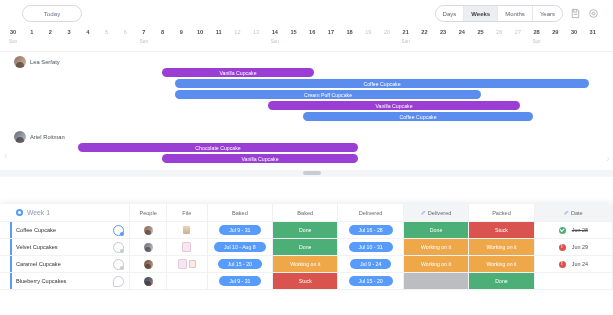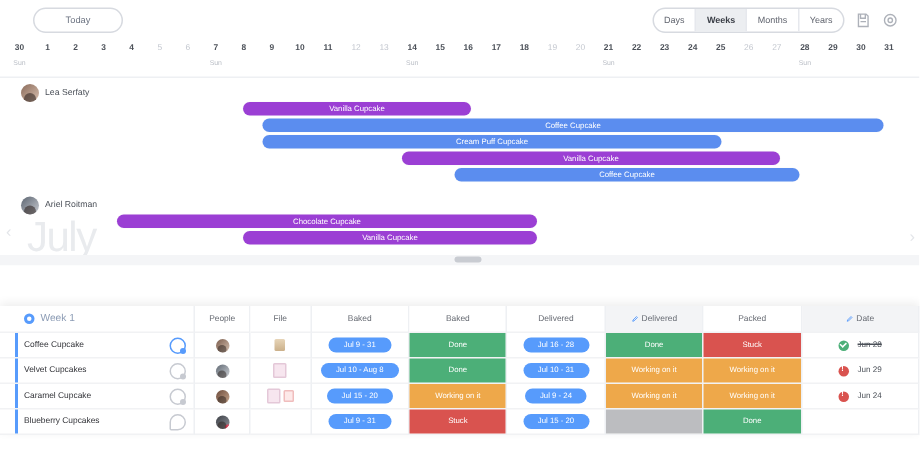--- a/index.html
+++ b/index.html
@@ -150,21 +150,20 @@
     <div class="rday dim" style="left: 490.2px; width: 18px;">26</div>
     <div class="rday dim" style="left: 508.9px; width: 18px;">27</div>
     <div class="rday" style="left: 527.6px; width: 18px;">28</div>
     <div class="rsun" style="left: 527.6px; width: 18px;">Sun</div>
     <div class="rday" style="left: 546.3px; width: 18px;">29</div>
     <div class="rday" style="left: 565px; width: 18px;">30</div>
     <div class="rday" style="left: 583.7px; width: 18px;">31</div>
   </div>
 
 <div class="gantt" id="gantt">
-  <div class="month-wm">July</div>
   <div class="arrow-l">‹</div>
   <div class="arrow-r">›</div>
 
   <div class="hscroll">
     <div class="hthumb" style="left:303px;width:18px"></div>
   </div>
 <div class="grow-head" style="position: absolute; top: 0px; left: 0px;">
       <div class="avt"></div>
       <div class="pname">Lea Serfaty</div>
     </div>

